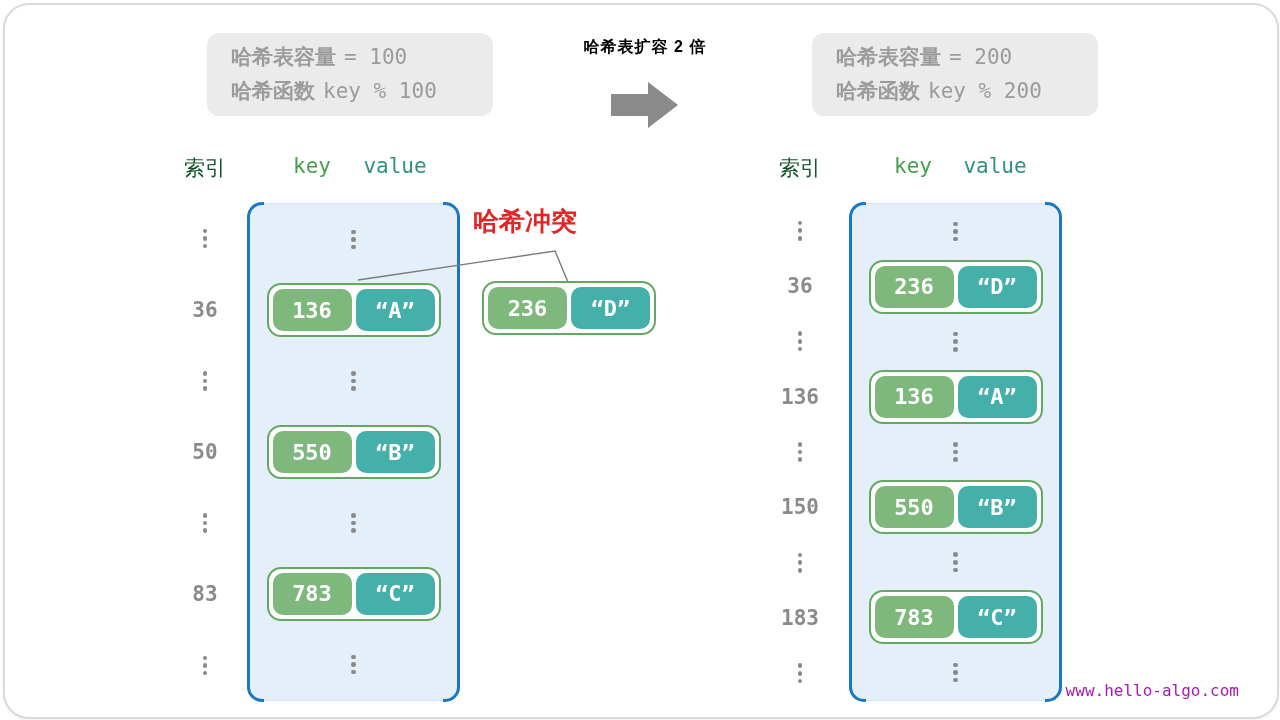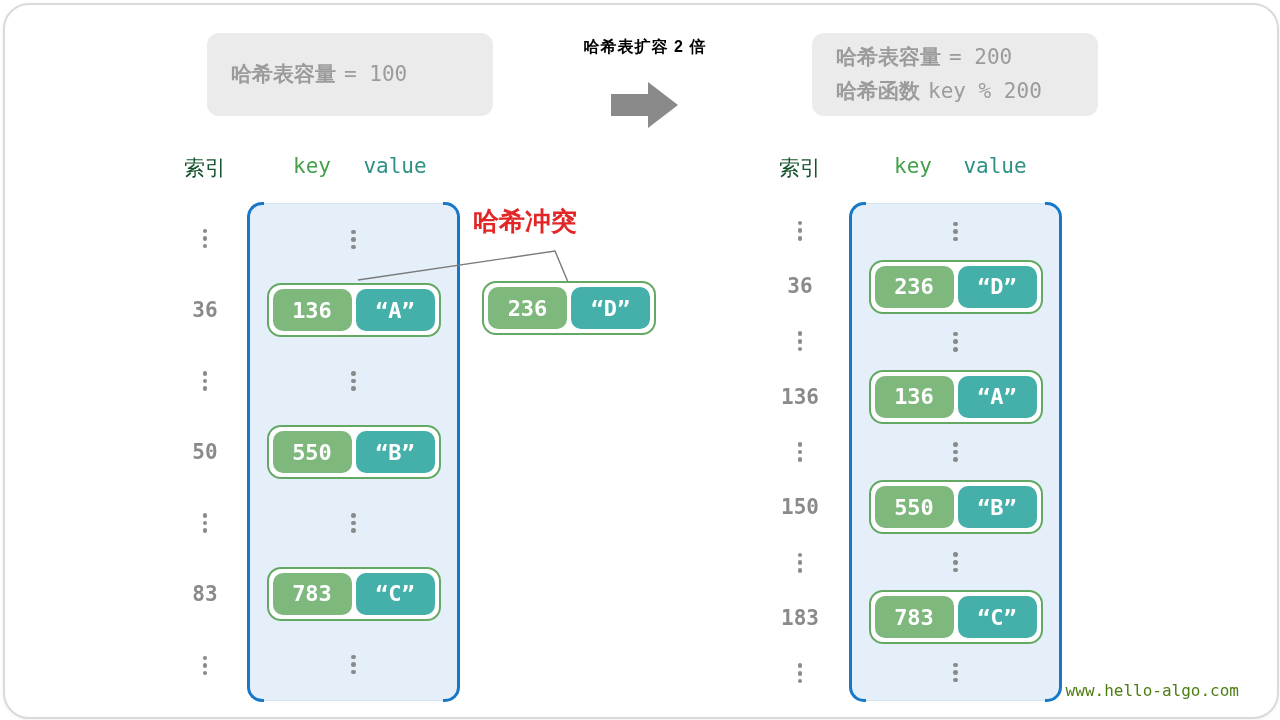--- a/index.html
+++ b/index.html
@@ -70,30 +70,33 @@
   .cell.key{background:#7fb87d;}
   .cell.val{background:#45afa9;}
 
   
   .collision-label{position:absolute;left:468px;top:199px;width:170px;
                    font-size:26px;font-weight:700;color:#e22626;}
   .collision-pair{position:absolute;left:477px;top:276px;}
   .lines-overlay{position:absolute;left:0;top:0;pointer-events:none;}
 
   .watermark{position:absolute;right:38px;top:676px;font-family:"DejaVu Sans Mono",monospace;
-             font-size:16px;color:#4d7c0f;margin-left:16px;}
+             font-size:16px;color:#a21caf;margin-left:16px;}
 </style>
 </head>
 <body>
 
 <div class="canvas">
 
   <section class="capbox capbox-before">
     <div class="capline">
       <span class="cjk">哈希表容量</span><span class="code">= 100</span>
+    </div>
+    <div class="capline">
+      <span class="cjk">哈希函数</span><span class="code">key % 100</span>
     </div>
   </section>
 
   <h1 class="title">哈希表扩容 2 倍</h1>
   <svg class="arrow-icon" width="68" height="46" viewBox="0 0 68 46">
     <polygon points="0,12 37,12 37,0 67,23 37,46 37,34 0,34" fill="#8a8a8a"></polygon>
   </svg>
 
   <section class="capbox capbox-after">
     <div class="capline">

